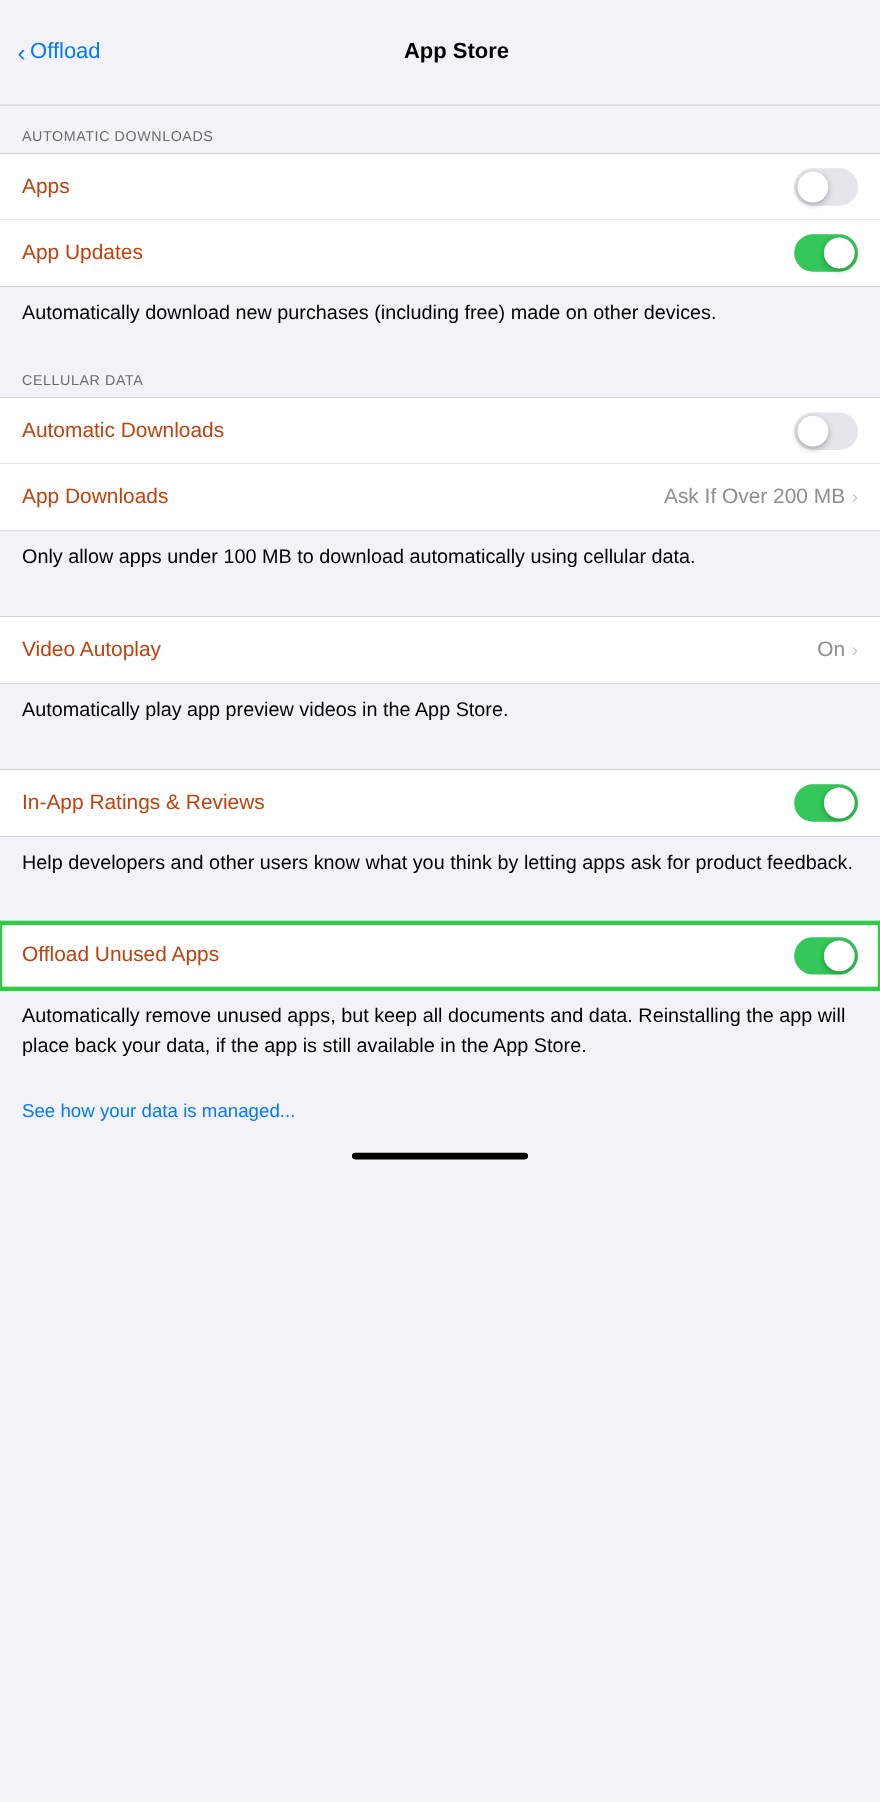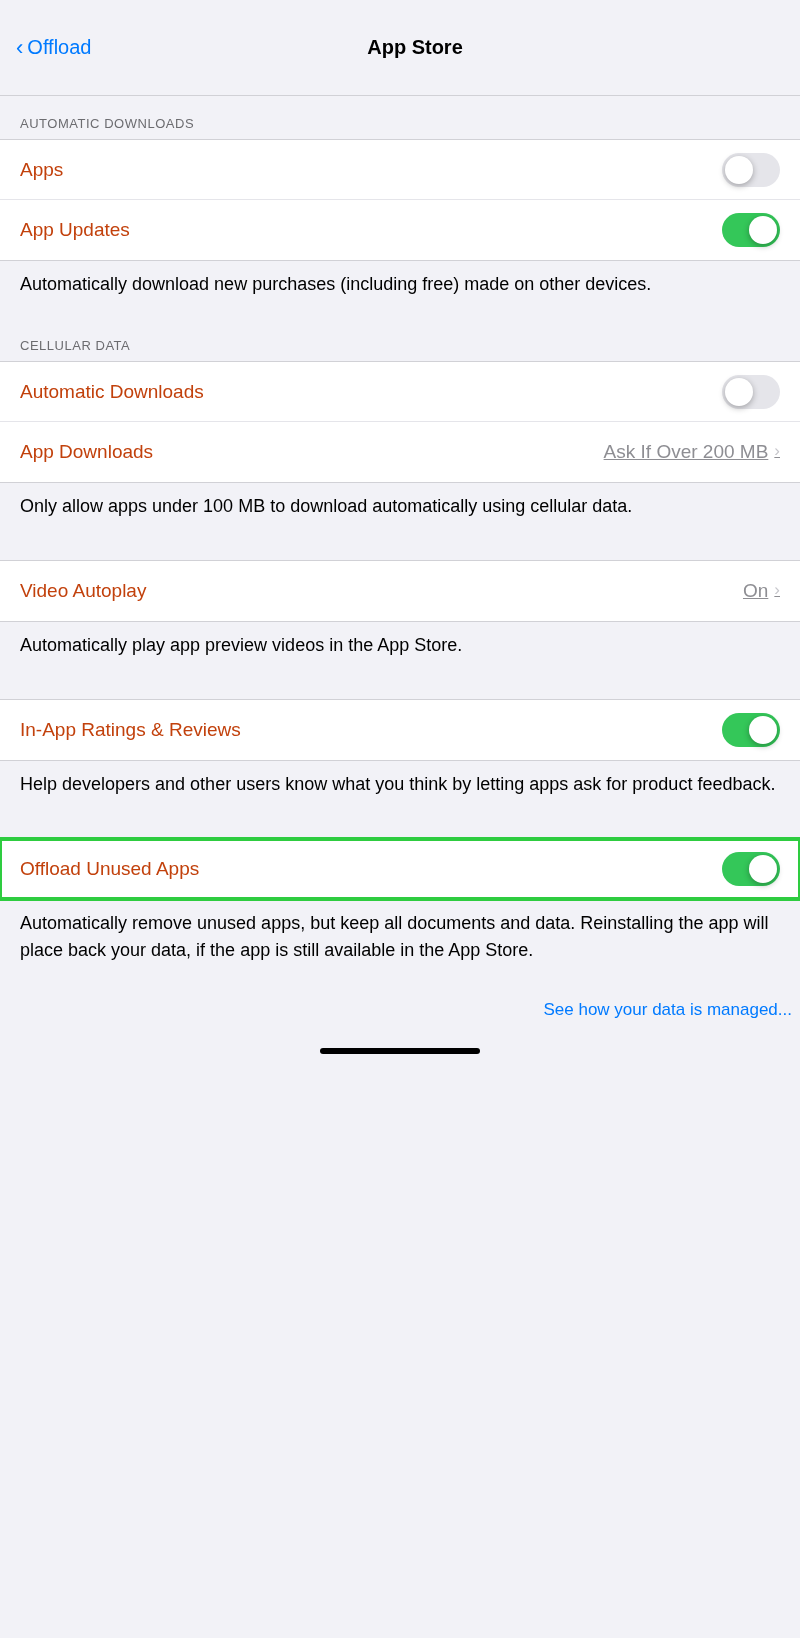--- a/index.html
+++ b/index.html
@@ -89,23 +89,22 @@
       font-size: 19px;
       font-weight: 400;
       color: #c2410c;
     }
 
     .settings-row-value {
       font-size: 19px;
       font-weight: 400;
       color: #8e8e93;
       display: flex;
-      align-items: flex-start;
+      align-items: center;
       gap: 6px;
-      text-decoration: underline;
     }
 
     .chevron-icon {
       color: #c7c7cc;
       font-size: 17px;
     }
 
     
     .toggle {
       position: relative;
@@ -168,25 +167,24 @@
     
     .highlighted-row {
       outline: 4px solid #2ecc40;
       outline-offset: -2px;
       position: relative;
       z-index: 2;
     }
 
     
     .bottom-link {
-      padding: 16px 8px;
+      padding: 16px 20px;
       font-size: 17px;
       color: #007aff;
       background: #f2f2f7;
-      text-align: right;
     }
 
     
     .home-indicator {
       display: flex;
       justify-content: center;
       padding: 12px 0;
       background: #f2f2f7;
     }
 

